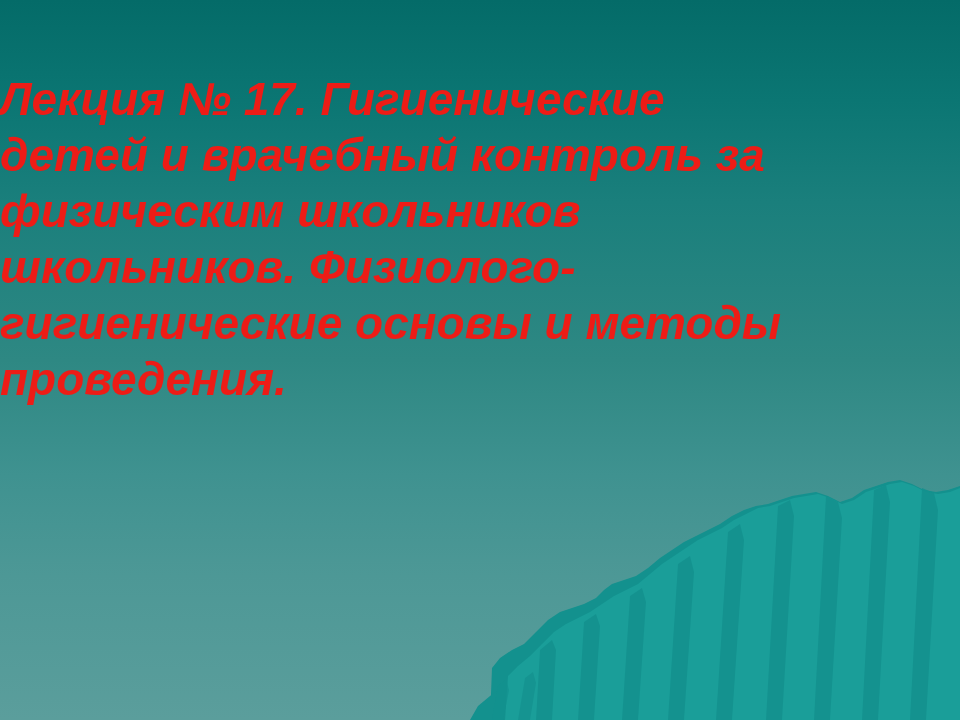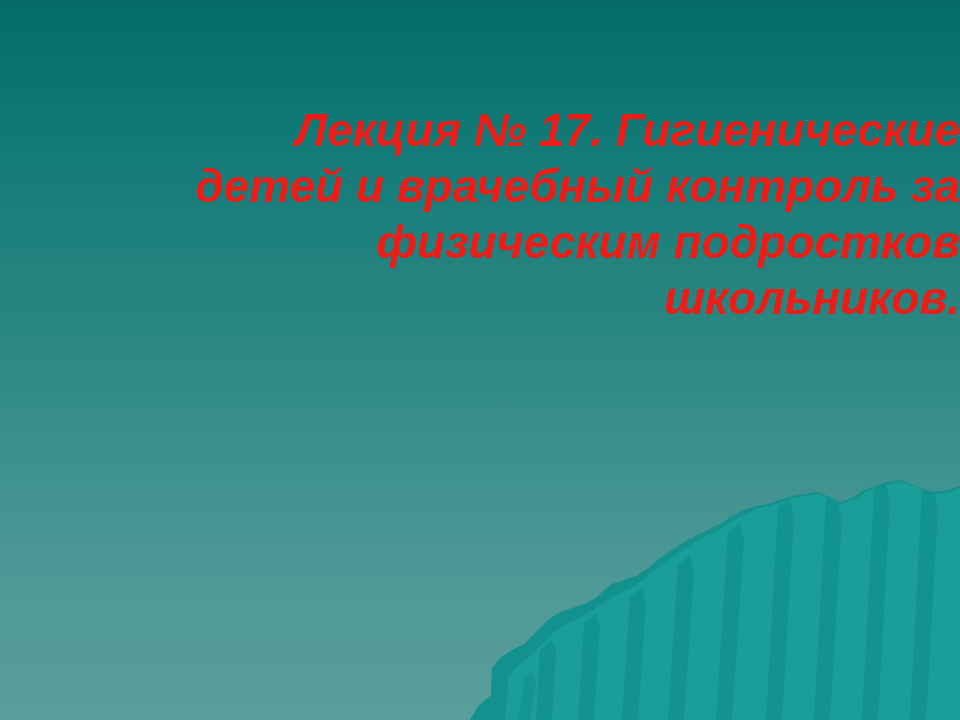--- a/index.html
+++ b/index.html
@@ -35,23 +35,23 @@
     height: 240px;
     pointer-events: none;
   }
 
   
   .title-block {
     position: absolute;
     left: 0;
     top: 0;
     width: 960px;
-    padding-top: 102px;
+    padding-top: 71px;
     box-sizing: border-box;
-    text-align: right;
+    text-align: left;
   }
 
   .title-line {
     display: block;
     color: #ED1C16;
     font-size: 46px;
     line-height: 56px;
     font-weight: bold;
     font-style: italic;
     letter-spacing: 0px;
@@ -106,17 +106,19 @@
 
     <g fill="#13918E" opacity="0.7">
       <path d="M492,240 L498,206 L506,200 L509,210 L503,240 Z"></path>
       <path d="M518,240 L525,198 L533,192 L536,203 L530,240 Z"></path>
     </g>
   </svg>
 
   <div class="title-block">
     <span class="title-line">Лекция № 17. Гигиенические</span>
     <span class="title-line">детей и врачебный контроль за</span>
-    <span class="title-line">физическим подростков</span>
-    <span class="title-line">школьников.</span>
+    <span class="title-line">физическим школьников</span>
+    <span class="title-line">школьников. Физиолого-</span>
+    <span class="title-line">гигиенические основы и методы</span>
+    <span class="title-line">проведения.</span>
   </div>
 
 </div>
 
 </body></html>

